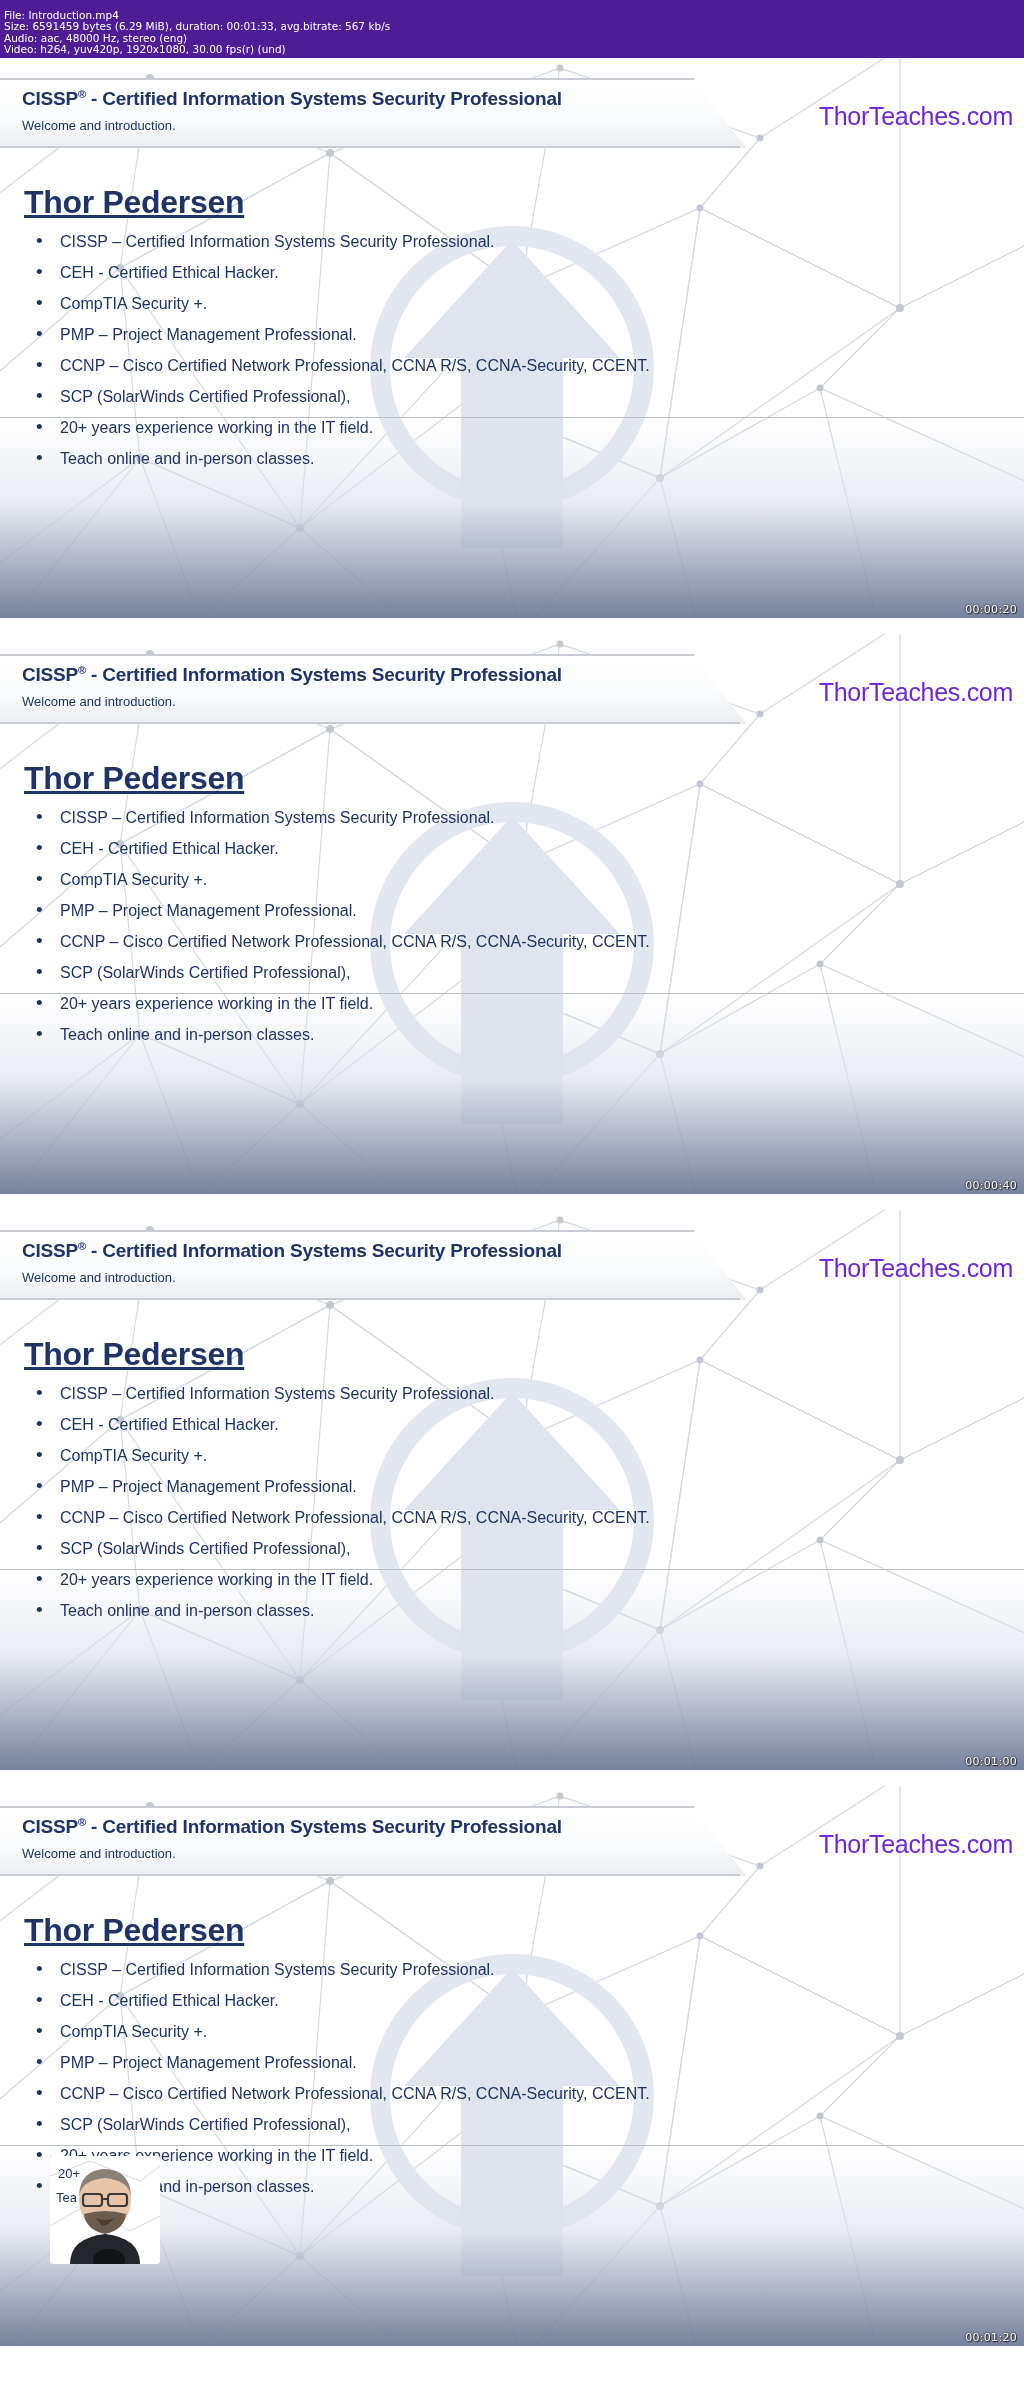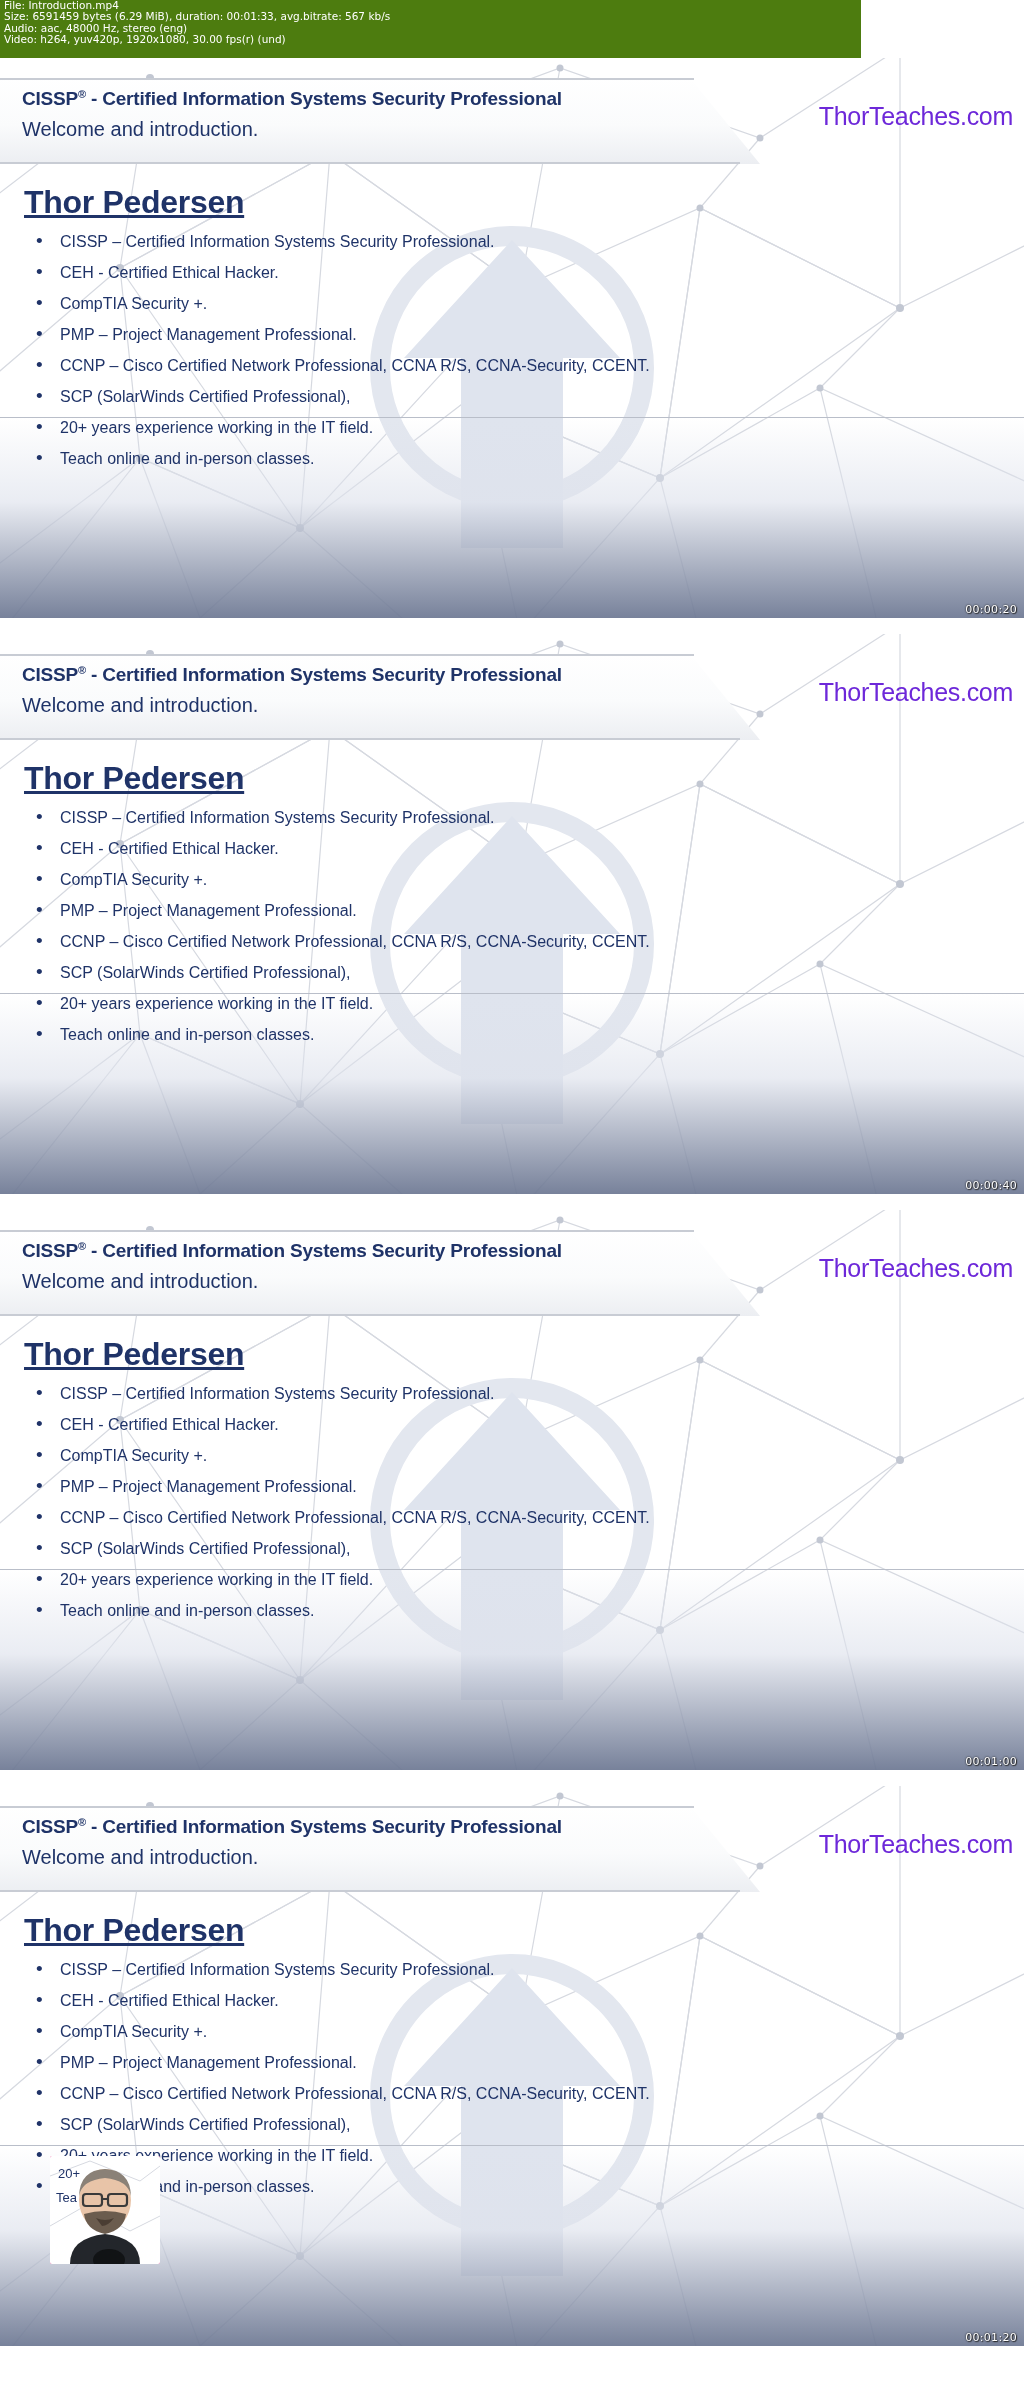--- a/index.html
+++ b/index.html
@@ -5,25 +5,25 @@
   * { box-sizing: border-box; margin: 0; padding: 0; }
   html, body {
     width: 1024px;
     background: #ffffff;
     font-family: "Liberation Sans", sans-serif;
   }
   body { width: 1024px; }
 
   
   .meta-header {
-    width: 861px;
+    width: 1024px;
     height: 58px;
-    background: #4d7c0f;
+    background: #4c1d95;
     color: #ffffff;
-    padding: 0 4px 0 4px;
+    padding: 10px 4px 0 4px;
     font-family: "DejaVu Sans", sans-serif;
     font-size: 10.5px;
     line-height: 11.3px;
     letter-spacing: 0px;
     overflow: hidden;
   }
   .meta-line { white-space: nowrap; }
 
   
   .sheet { width: 1024px; background: #fff; }
@@ -91,21 +91,21 @@
     opacity: 1;
     pointer-events: none;
   }
 
   
   .banner {
     position: absolute;
     left: 0;
     top: 20px;
     width: 760px;
-    height: 86px;
+    height: 70px;
   }
   .banner-shape {
     position: absolute;
     inset: 0;
     background: linear-gradient(to bottom, #ffffff 0%, #fafbfc 55%, #eceef2 100%);
     clip-path: polygon(0 0, 690px 0, 760px 86px, 0 86px);
     border-bottom: 0;
   }
   .banner-topline {
     position: absolute;
@@ -127,21 +127,21 @@
     font-weight: bold;
     color: #1f3368;
     letter-spacing: -0.2px;
     white-space: nowrap;
   }
   .banner-title sup { font-size: 11px; vertical-align: super; }
   .banner-sub {
     position: absolute;
     left: 22px;
     top: 40px;
-    font-size: 20px;
+    font-size: 13px;
     color: #1f3368;
     white-space: nowrap;
   }
 
   
   .brand {
     position: absolute;
     right: 11px;
     top: 44px;
     font-size: 25px;

